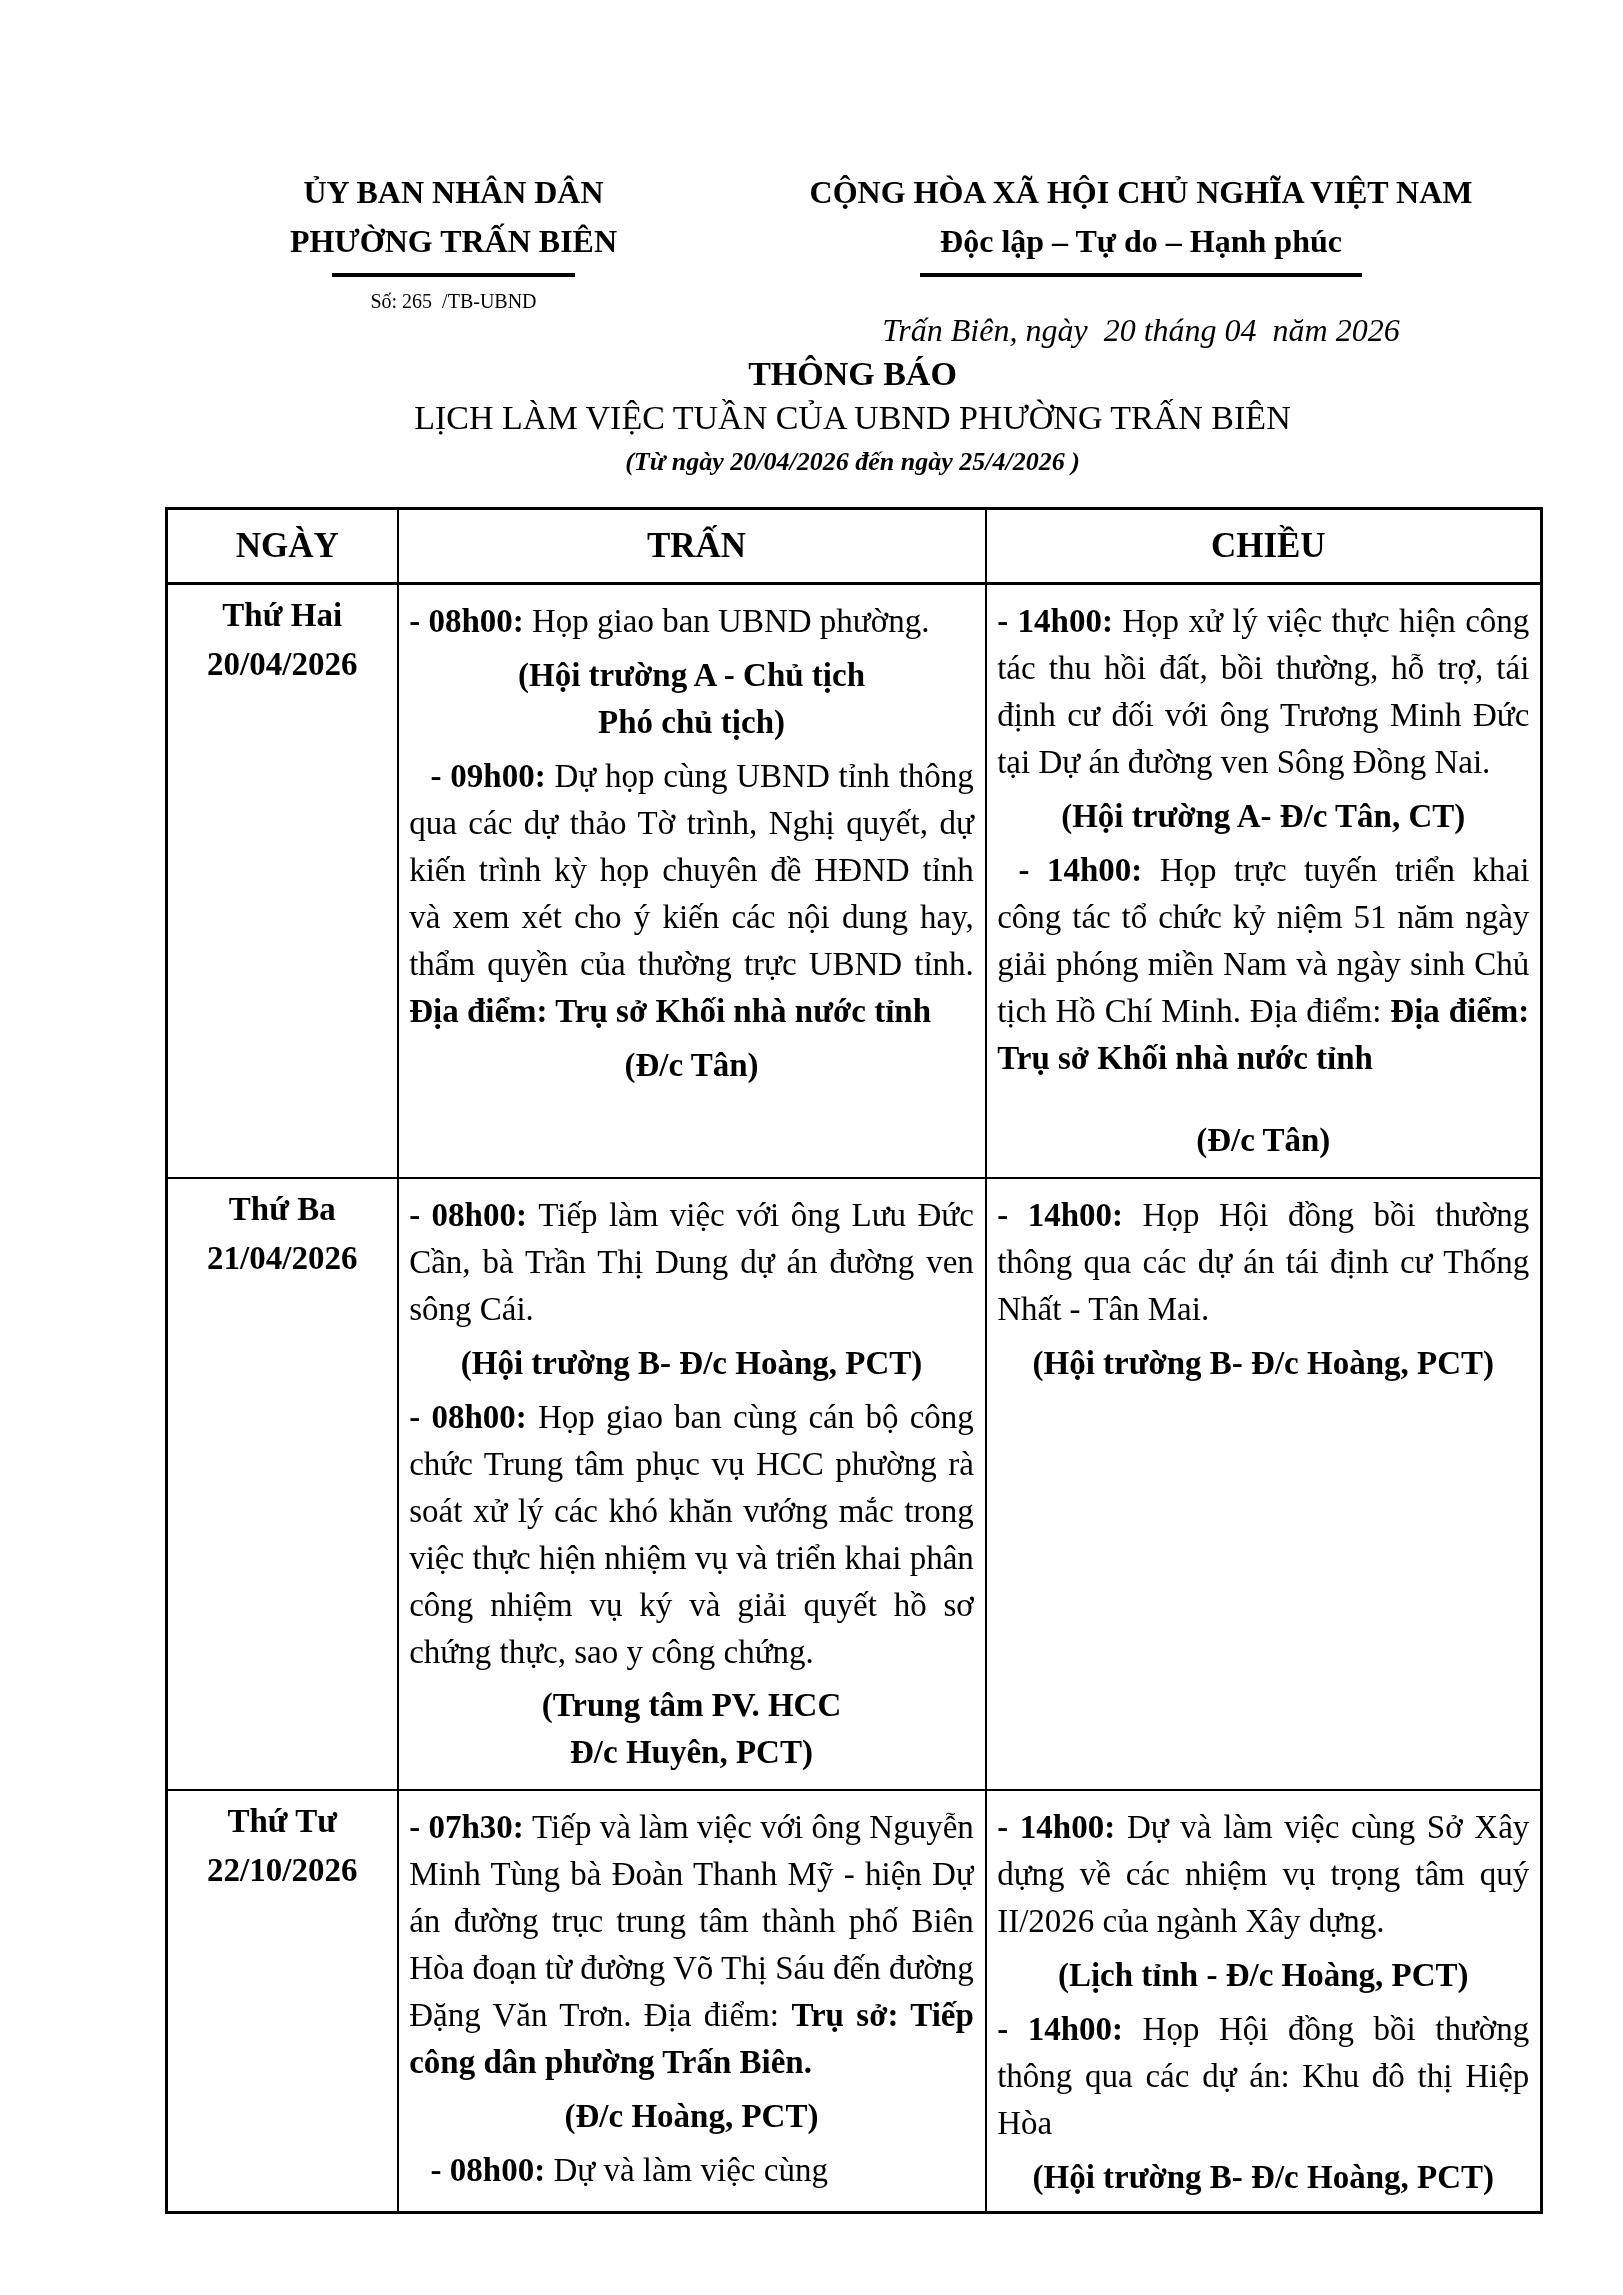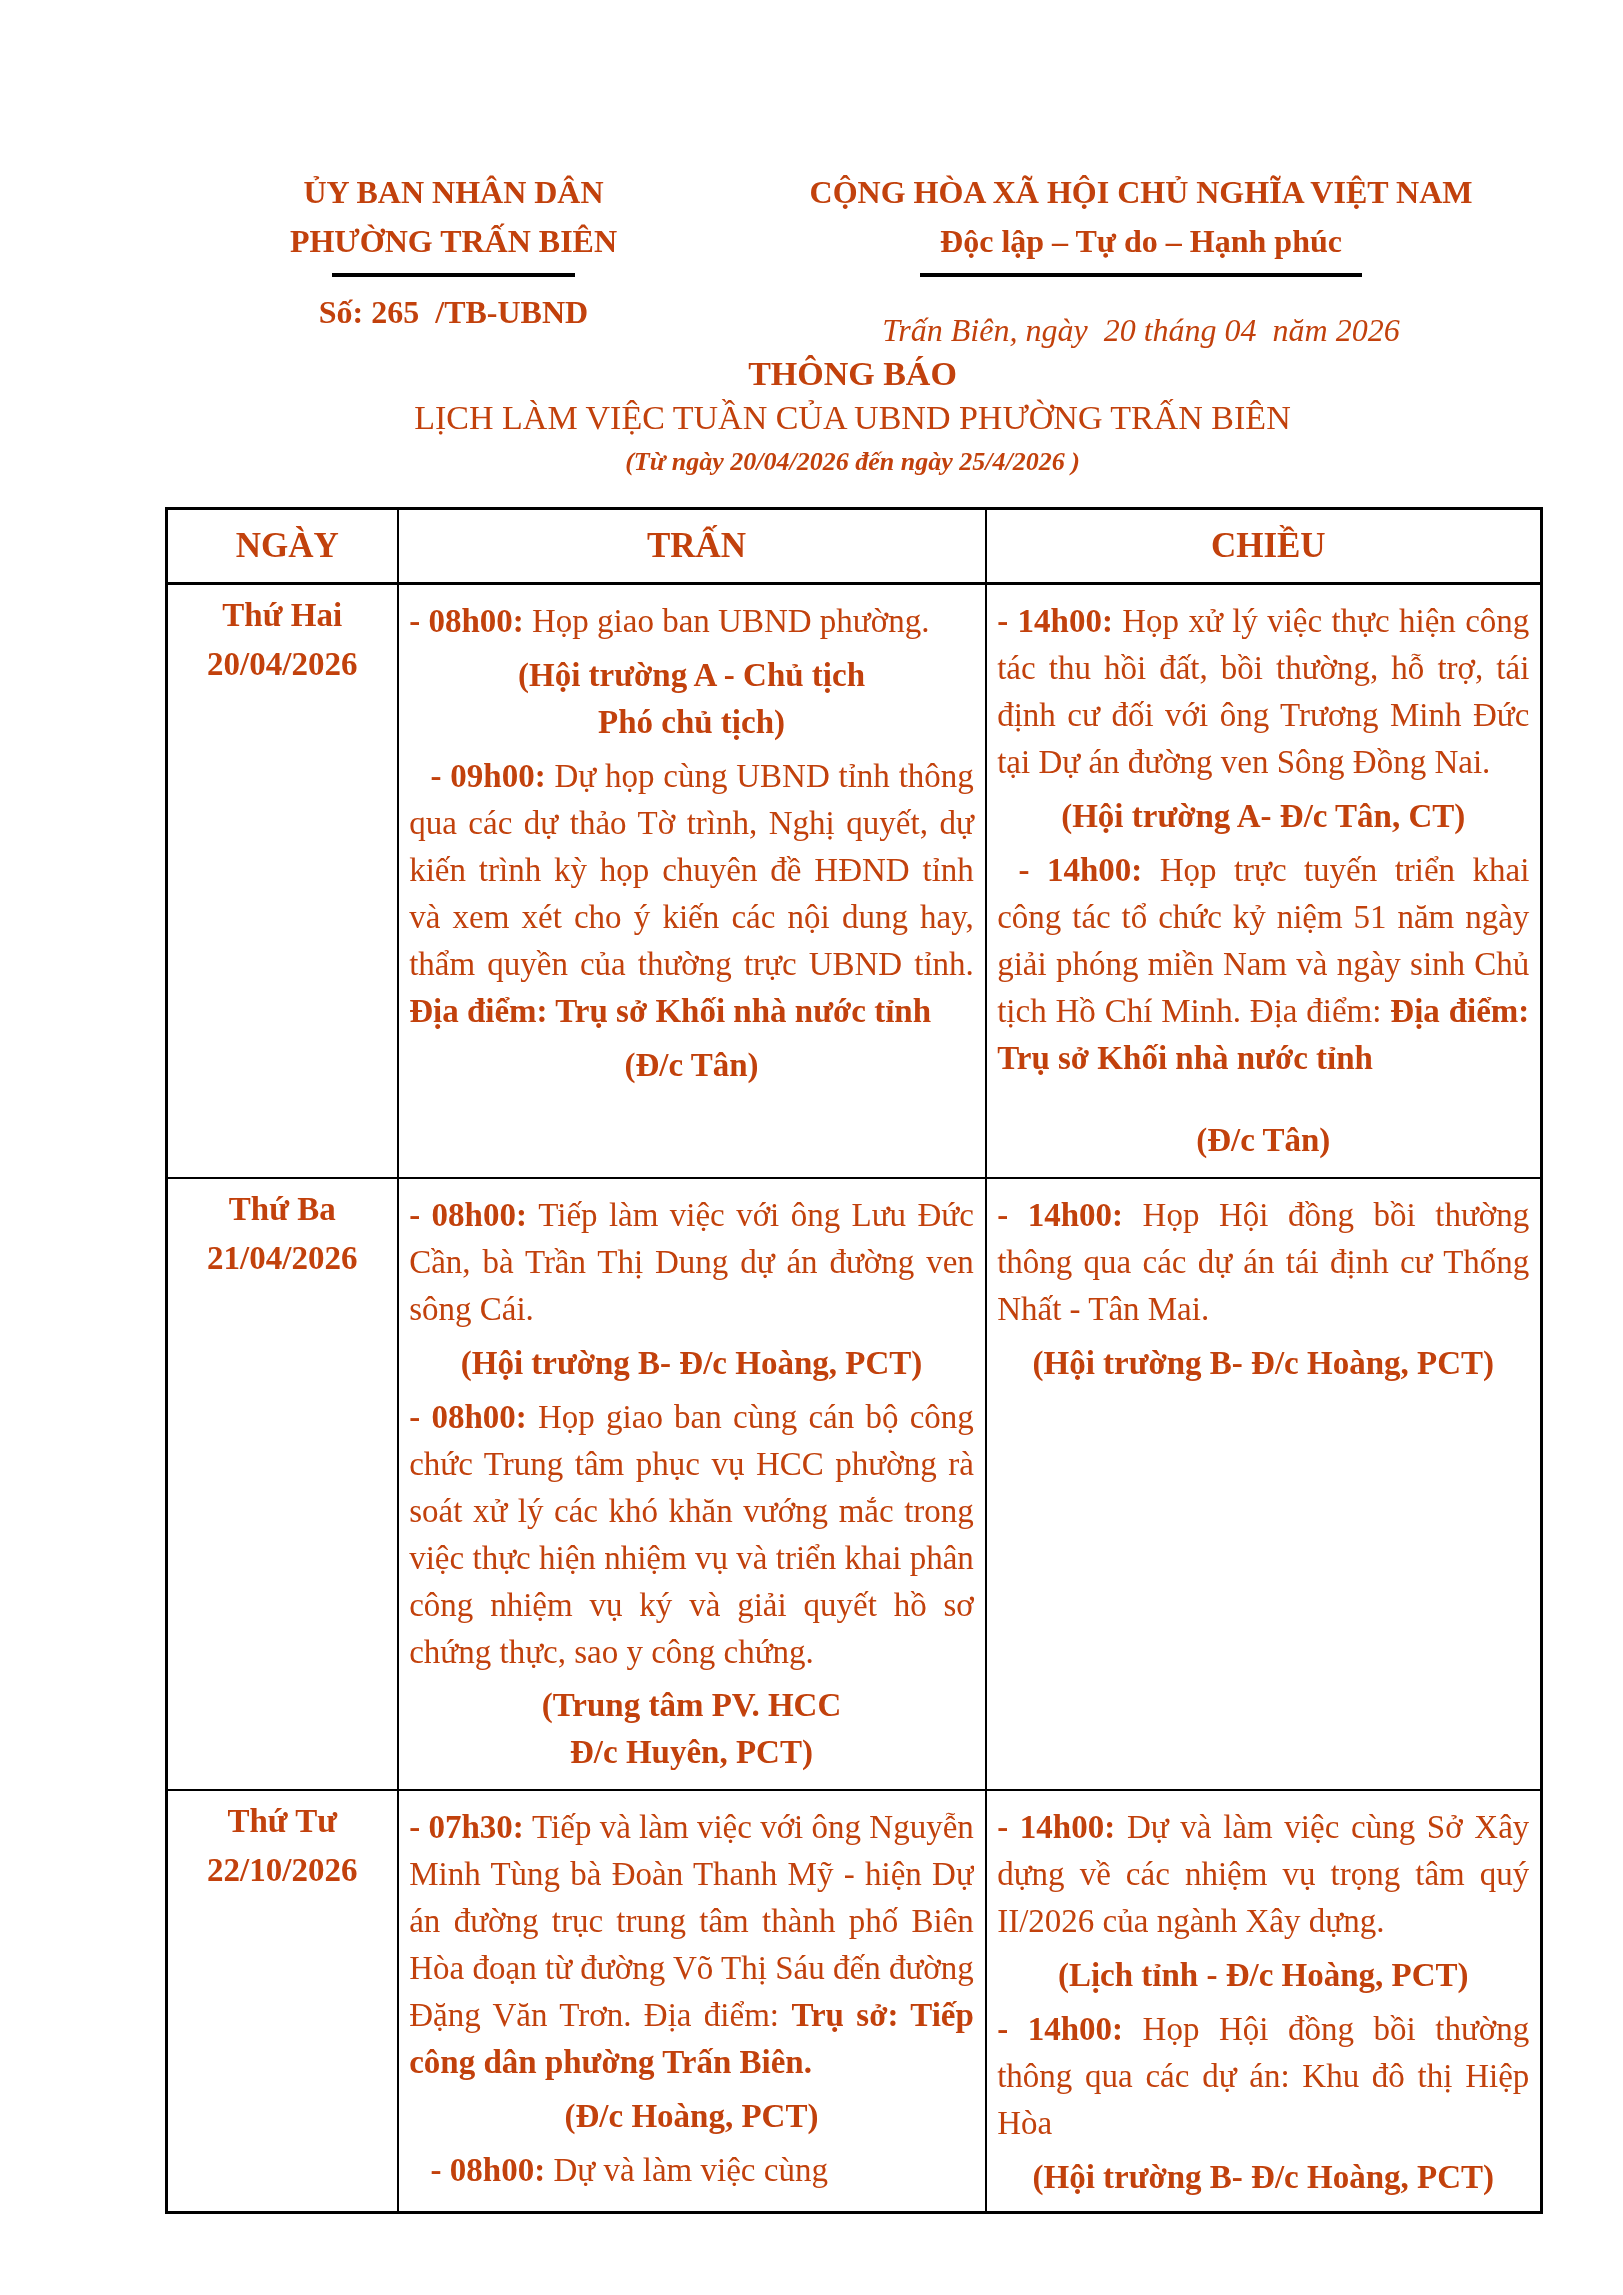--- a/index.html
+++ b/index.html
@@ -1,26 +1,26 @@
 <!DOCTYPE html>
 <html lang="vi" style="font-size:12.2px"><head>
 <meta charset="utf-8">
 <style>
   html,body{margin:0;padding:0;background:#e8e8e8;}
   .page{
-    position:relative;width:1624px;height:2295px;background:#ffffff;color:#c2410c;
+    position:relative;width:1624px;height:2295px;background:#ffffff;color:#000000;
     font-family:"Liberation Serif","DejaVu Serif",serif;overflow:hidden;margin:0 auto;
   }
   .hdr-left{position:absolute;left:268px;top:168px;width:371px;text-align:center;}
   .hdr-right{position:absolute;left:751px;top:168px;width:780px;text-align:center;}
   .hl{font-size:32px;font-weight:bold;line-height:49px;white-space:pre;}
   .bar{height:3.8px;background:#000;margin:6.9px auto 0;}
   .bar-left{width:243px;}
   .bar-right{width:442px;}
-  .docnum{font-size:32px;font-weight:bold;line-height:49px;margin-top:11px;white-space:pre;}
+  .docnum{font-size:20px;font-weight:normal;line-height:49px;margin-top:0;white-space:pre;}
   .pdate{font-size:32px;font-style:italic;line-height:49px;margin-top:29px;white-space:pre;}
   .titles{position:absolute;left:122px;top:352px;width:1461px;text-align:center;}
   .t1{font-size:34px;font-weight:bold;line-height:44px;}
   .t2{font-size:34px;font-weight:normal;line-height:44px;text-align:center;}
   .t3{font-size:26px;font-weight:bold;font-style:italic;line-height:44px;}
   table.sched{
     position:absolute;left:165px;top:507px;width:1375px;
     border-collapse:collapse;table-layout:fixed;border:3.8px solid #000;
   }
   table.sched th{

